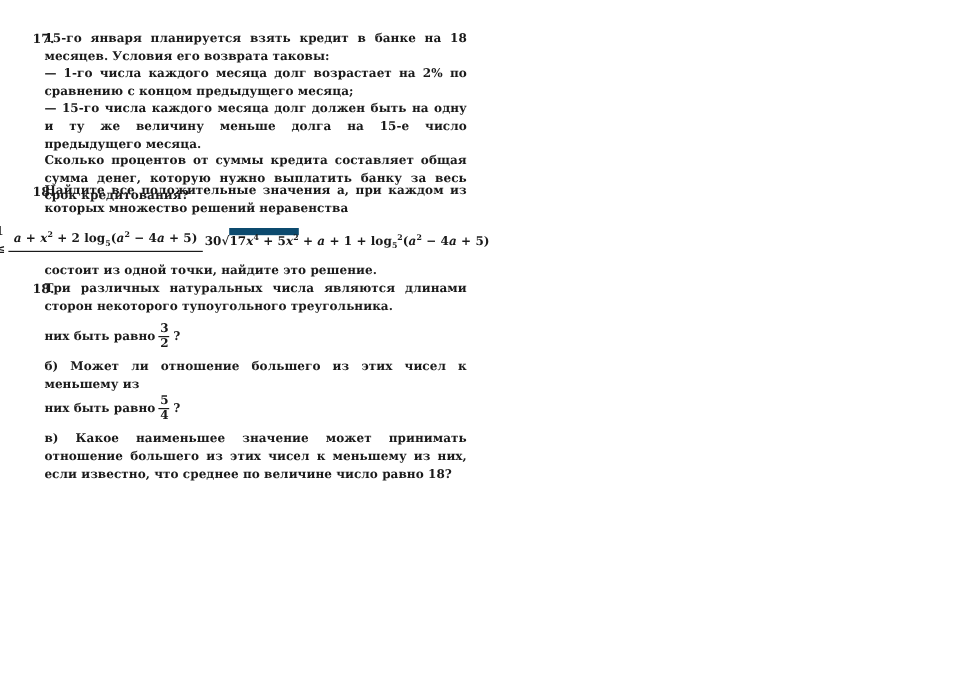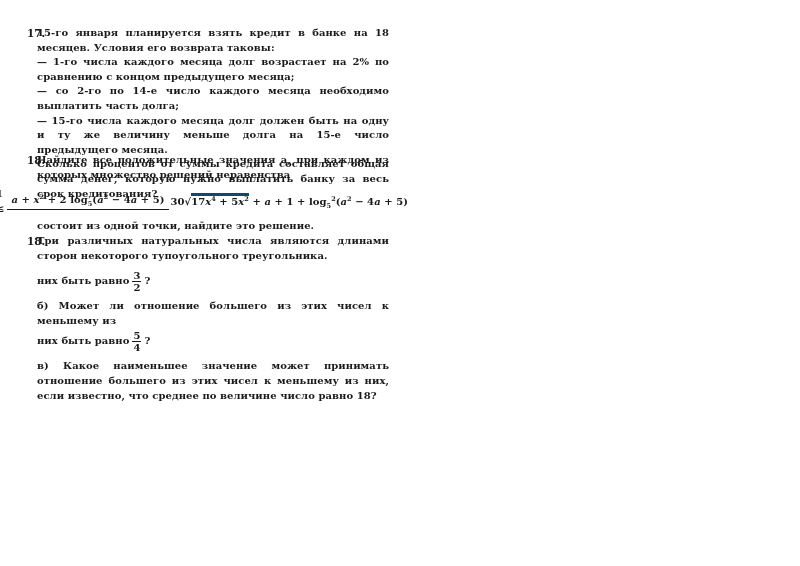--- a/index.html
+++ b/index.html
@@ -23,40 +23,39 @@
   .formula-wrap {
     display: flex; align-items: center; justify-content: center;
     margin: 5px 0 3px -20px; font-weight: bold; font-size: 10px;
   }
   .lhs { margin-right: 3px; }
   .frac { display: inline-flex; flex-direction: row; align-items: center; }
   .frac .top { padding: 0 4px 1px 4px; border-bottom: 1px solid #1a1a1a; white-space: nowrap; }
   .frac .bot { padding: 1px 2px 0 2px; white-space: nowrap; }
   .it { font-style: italic; }
   sup, sub { font-size: 6.5px; line-height: 0; }
-  .sqrt { border-top: 3px solid #0c4a6e; padding-top: 0px; }
+  .sqrt { border-top: 6px solid #0c4a6e; padding-top: 0px; }
   .part { margin-top: 5px; }
   .small-frac {
     display: inline-flex; flex-direction: column; align-items: center;
     vertical-align: middle; margin: 0 3px; font-size: 10px; line-height: 11px;
   }
   .small-frac .n { border-bottom: 1px solid #1a1a1a; padding: 0 1px; }
   .part-line2 { line-height: 26px; }
 </style>
 </head>
 <body>
 
 <div class="page">
 
   <div class="task" style="top:26px;">
     <div class="num">17.</div>
     <div class="body">
       <p>15-го января планируется взять кредит в банке на 18 месяцев. Условия его возврата таковы:</p>
       <p>— 1-го числа каждого месяца долг возрастает на 2% по сравнению с концом предыдущего месяца;</p>
-      <p>— со 2-го по 14-е число каждого месяца необходимо выплатить часть долга;</p>
       <p>— 15-го числа каждого месяца долг должен быть на одну и ту же величину меньше долга на 15-е число предыдущего месяца.</p>
       <p>Сколько процентов от суммы кредита составляет общая сумма денег, которую нужно выплатить банку за весь срок кредитования?</p>
     </div>
   </div>
 
   <div class="task" style="top:153px;">
     <div class="num">18.</div>
     <div class="body">
       <p>Найдите все положительные значения a, при каждом из которых множество решений неравенства</p>
       <div class="formula-wrap">

